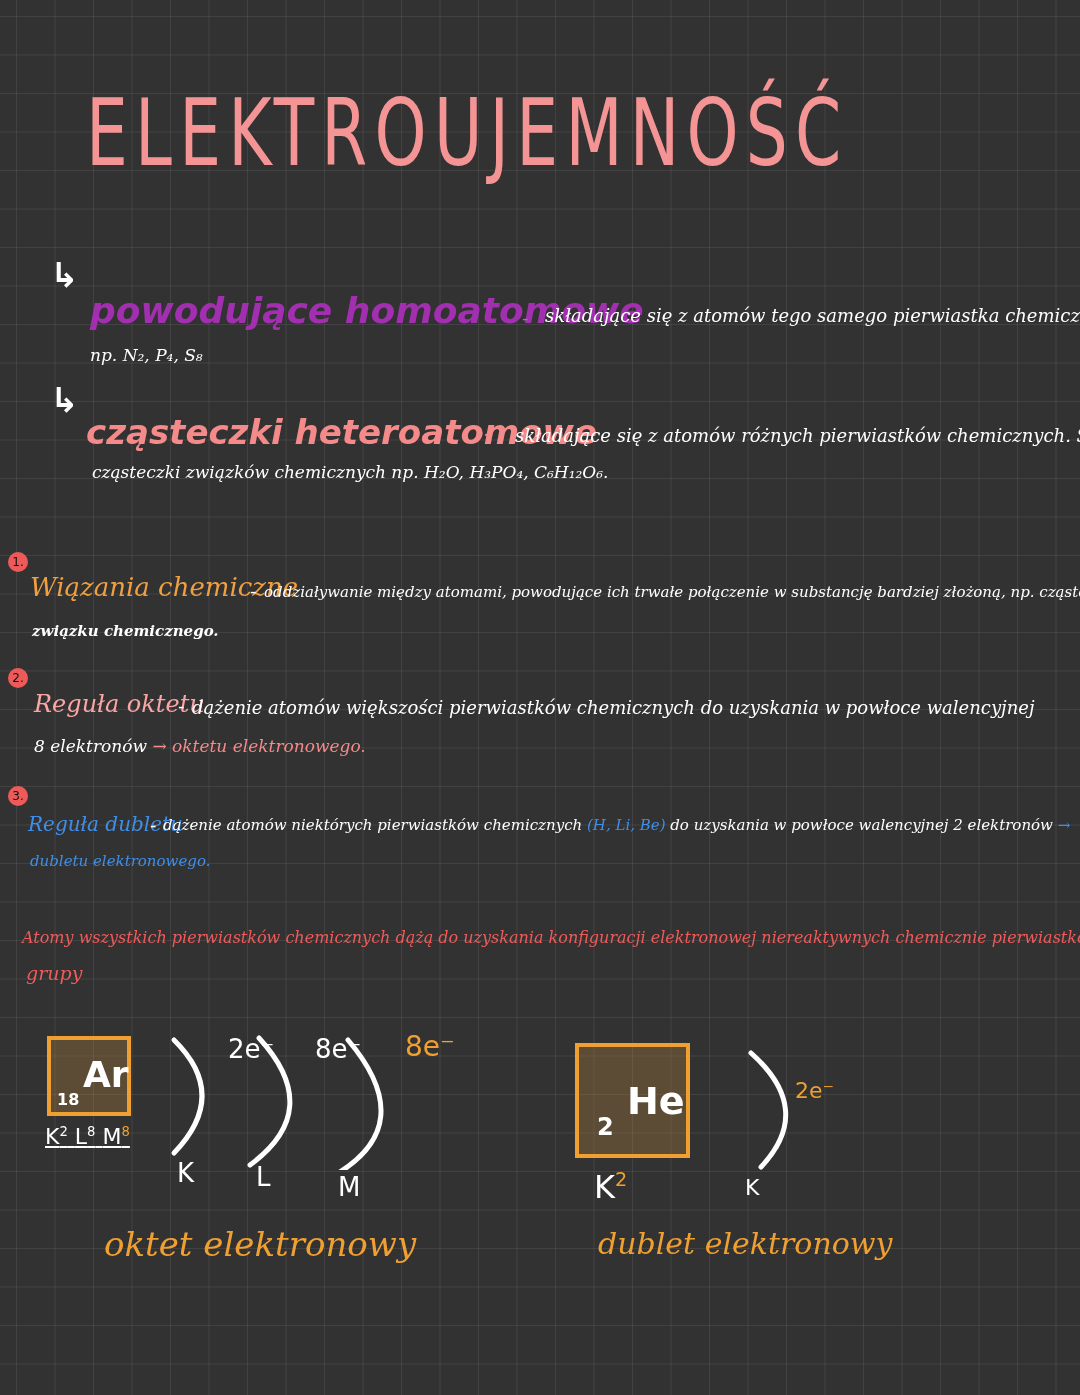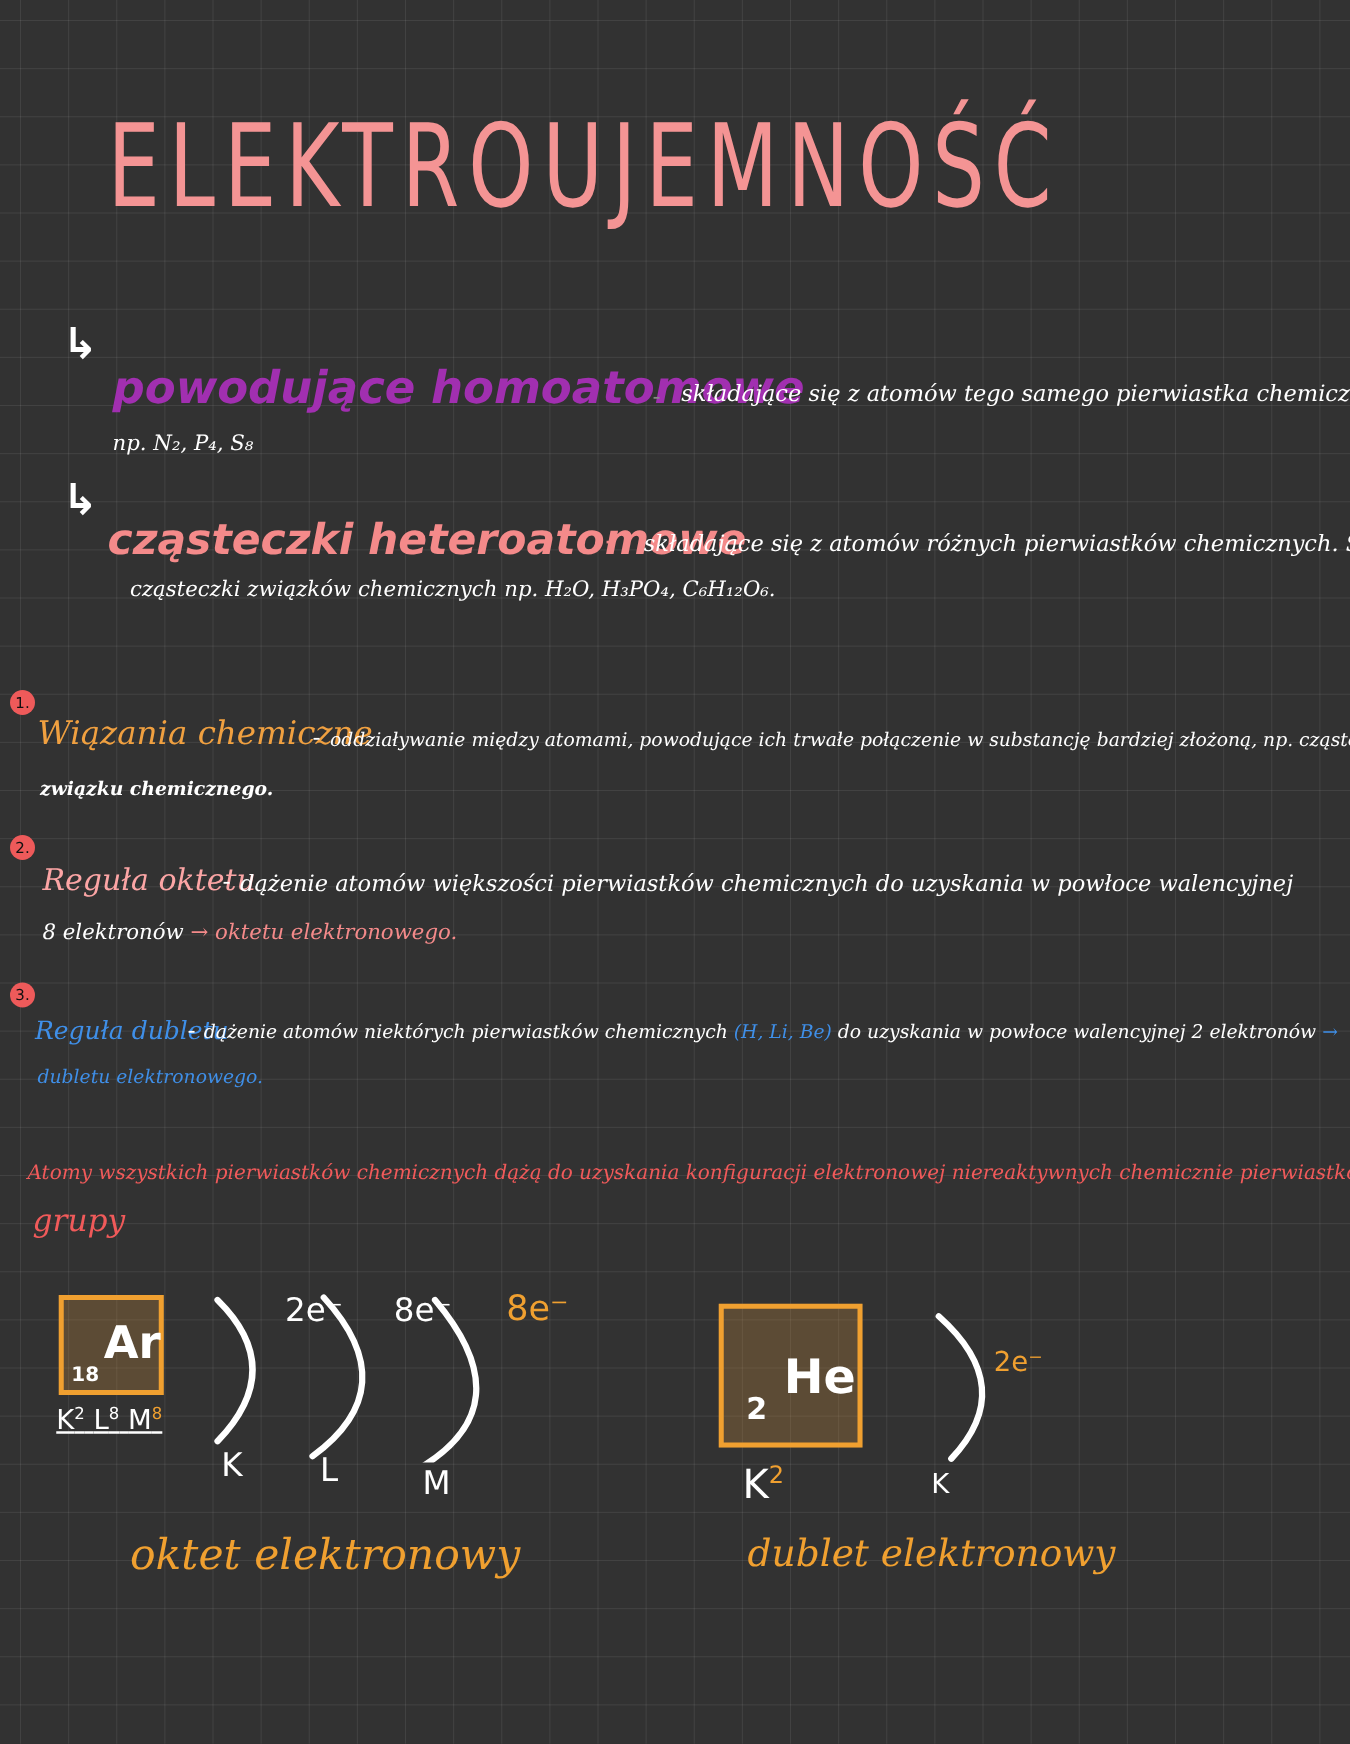--- a/index.html
+++ b/index.html
@@ -29,21 +29,21 @@
   .badge {
     width: 20px; height: 20px; border-radius: 50%; background: #ee5a5a;
     color: #111; font-size: 12px; line-height: 20px; text-align: center;
     font-family: "DejaVu Sans", sans-serif;
   }
   .term-orange { color: #f0a040; font-size: 26px; }
   .term-pink { color: #fca5a5; font-size: 24px; }
   .term-blue { color: #3f8fe8; font-size: 20px; }
   .pink-inline { color: #f48a8a; }
   .blue-inline { color: #3f8fe8; }
-  .red-line { color: #f05a5a; font-size: 25px; }
+  .red-line { color: #f05a5a; font-size: 19px; }
   .el-box {
     border: 4px solid #f0a030; background: rgba(200,140,60,0.28);
     box-sizing: border-box;
   }
   .el-sym { color: #fff; font-weight: bold; font-family: "DejaVu Sans", sans-serif; }
   .orange { color: #f0a030; }
   .shell-label { color: #fff; font-size: 26px; font-family: "DejaVu Sans", sans-serif; }
   .caption { color: #f0a030; font-size: 34px; }
   sub, sup { font-size: 0.6em; }
 </style>
@@ -55,21 +55,21 @@
 <div class="abs arrow" style="left:50px; top:255px;">↳</div>
 <div class="abs h-purple hand" style="left:90px; top:290px;">powodujące homoatomowe</div>
 <div class="abs desc" style="left:522px; top:307px; color:#888;">-</div>
 <div class="abs desc hand" style="left:545px; top:305px;">składające się z atomów tego samego pierwiastka chemicznego</div>
 <div class="abs small hand" style="left:90px; top:345px;">np. N₂, P₄, S₈</div>
 
 <div class="abs arrow" style="left:50px; top:380px;">↳</div>
 <div class="abs h-pink hand" style="left:86px; top:412px;">cząsteczki heteroatomowe</div>
 <div class="abs desc" style="left:484px; top:418px; color:#f48a8a; font-size:26px;">-</div>
 <div class="abs desc hand" style="left:515px; top:425px;">składające się z atomów różnych pierwiastków chemicznych. Są to</div>
-<div class="abs small hand" style="left:92px; top:462px;margin-left:12px;">cząsteczki związków chemicznych np. H₂O, H₃PO₄, C₆H₁₂O₆.</div>
+<div class="abs small hand" style="left:92px; top:462px;">cząsteczki związków chemicznych np. H₂O, H₃PO₄, C₆H₁₂O₆.</div>
 
 <div class="abs badge" style="left:8px; top:552px;">1.</div>
 <div class="abs term-orange hand" style="left:30px; top:572px;">Wiązania chemiczne</div>
 <div class="abs desc" style="left:250px; top:580px;">-</div>
 <div class="abs small hand" style="left:264px; top:583px; font-size:15px;">oddziaływanie między atomami, powodujące ich trwałe połączenie w substancję bardziej złożoną, np. cząsteczkę</div>
 <div class="abs small hand" style="left:32px; top:622px; font-size:15px;font-weight:bold;">związku chemicznego.</div>
 
 <div class="abs badge" style="left:8px; top:668px;">2.</div>
 <div class="abs term-pink hand" style="left:34px; top:690px;">Reguła oktetu</div>
 <div class="abs desc" style="left:178px; top:695px;">-</div>

